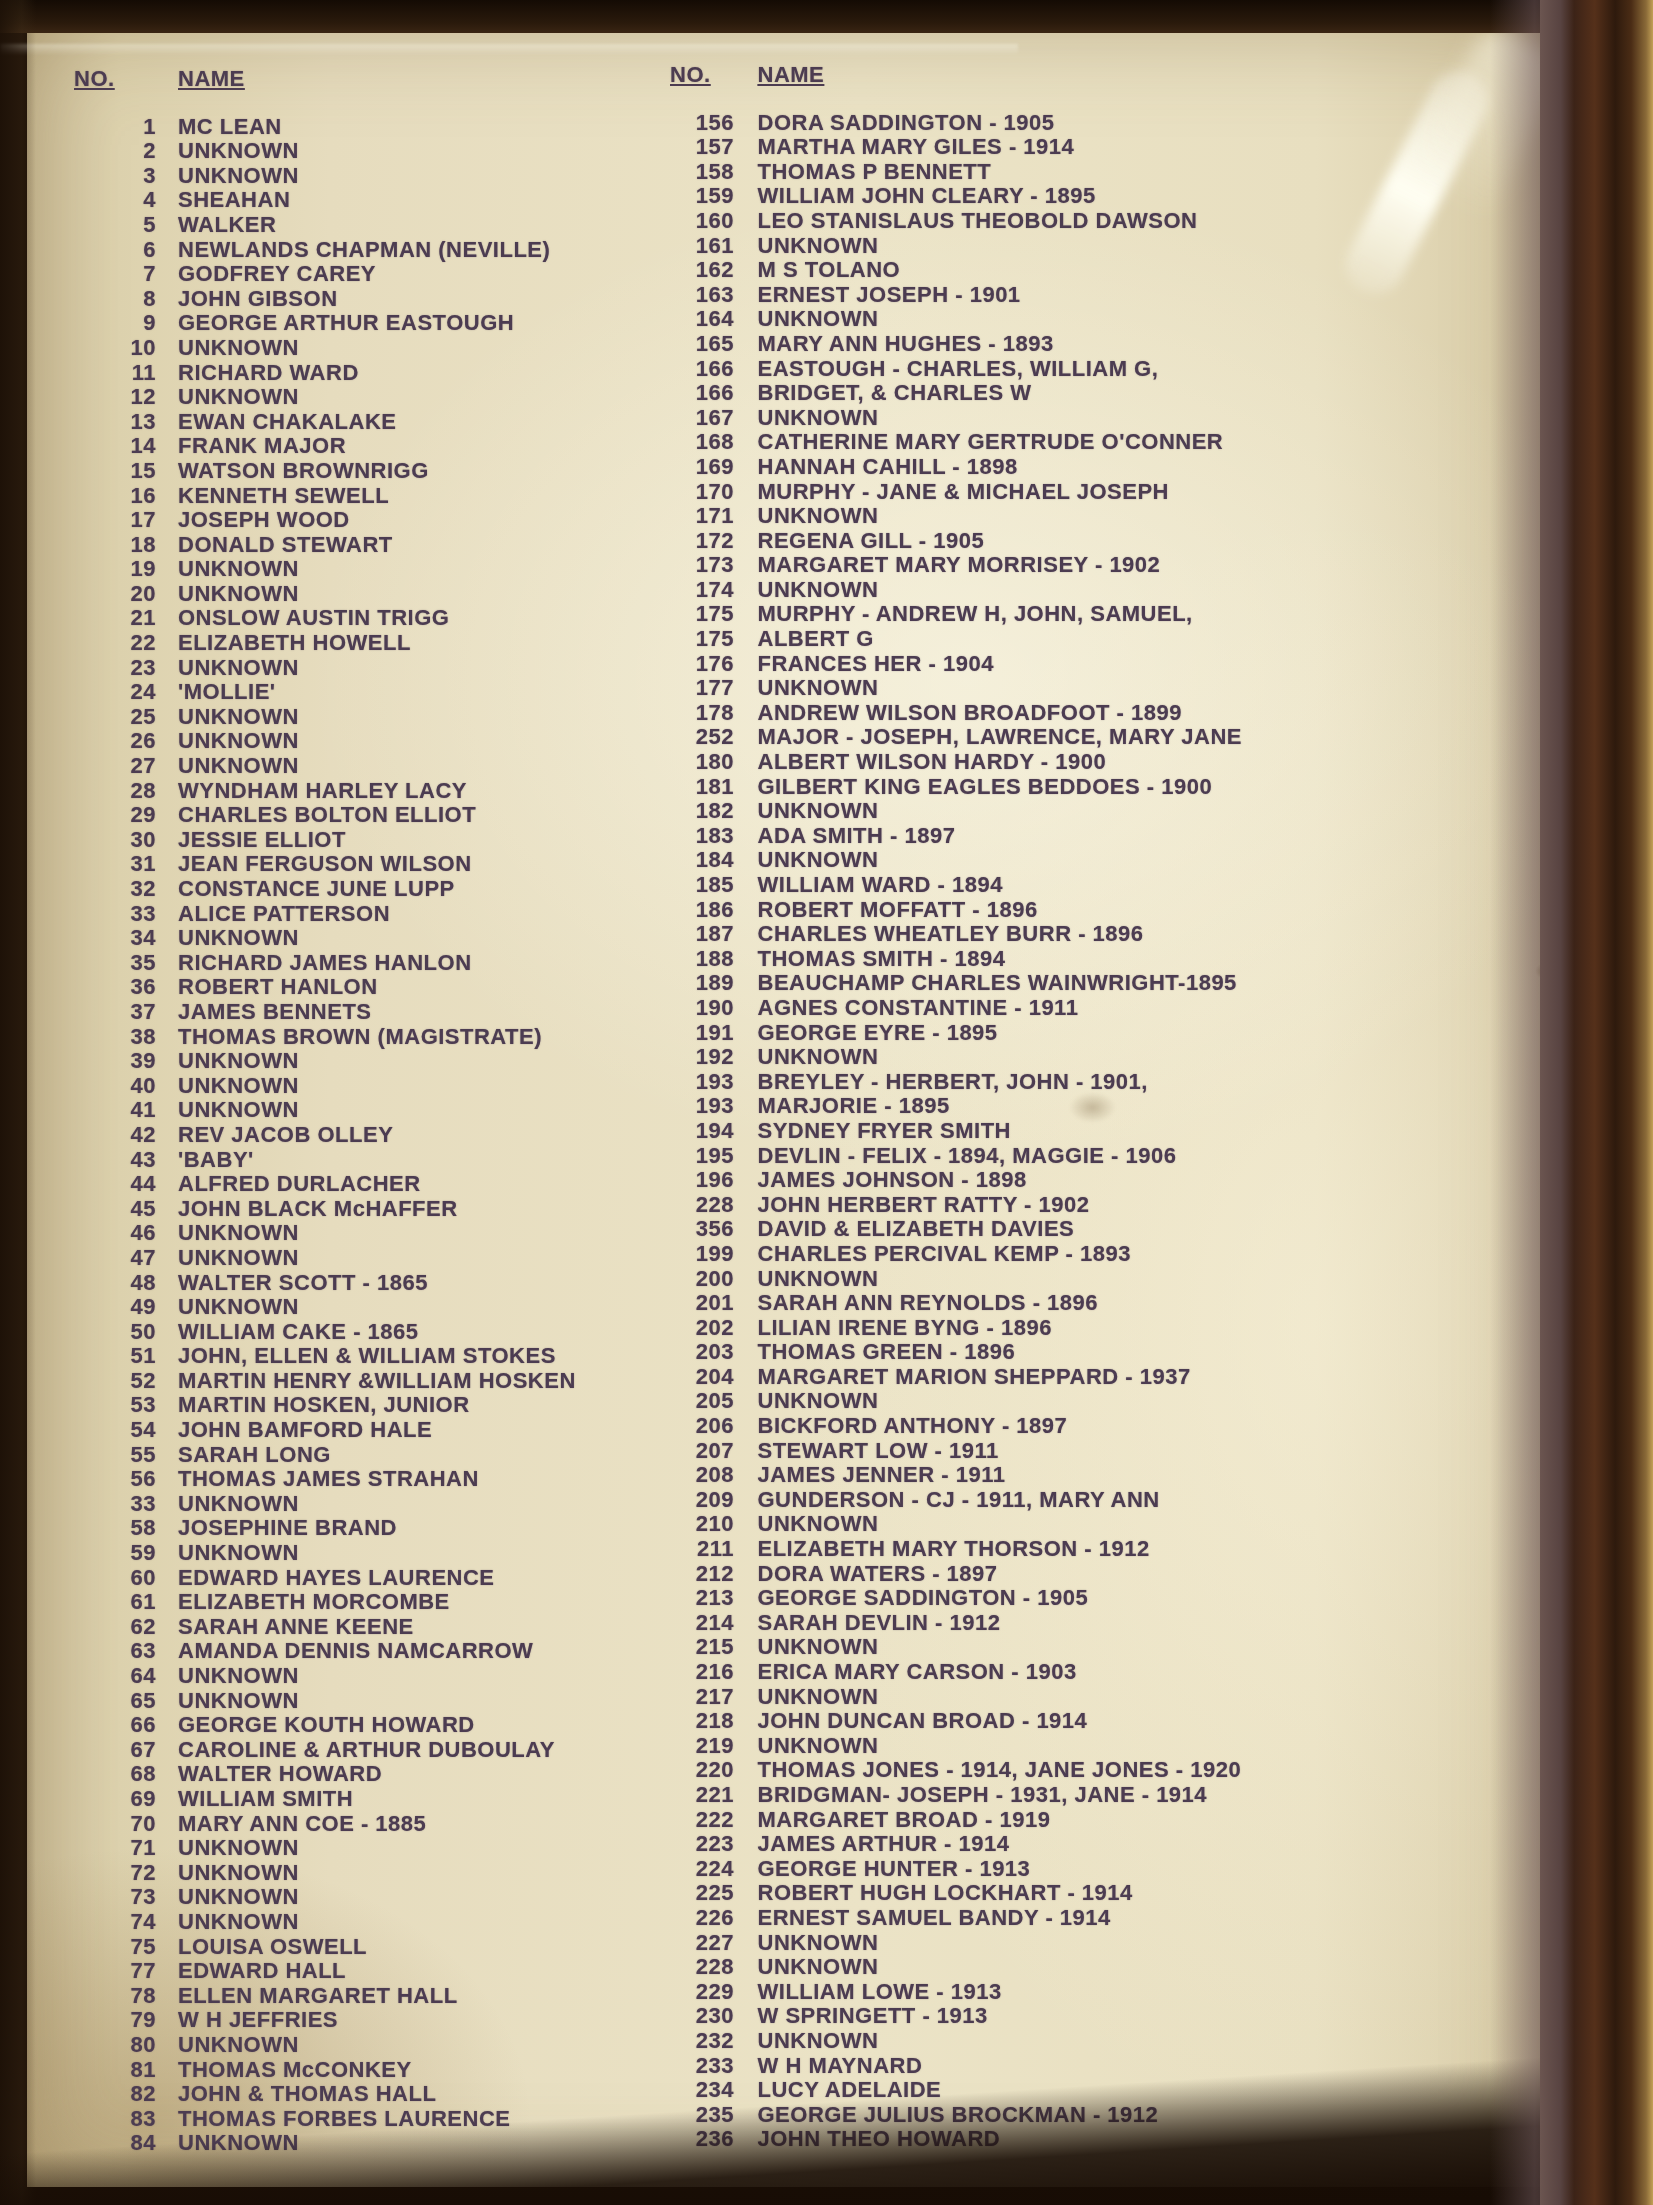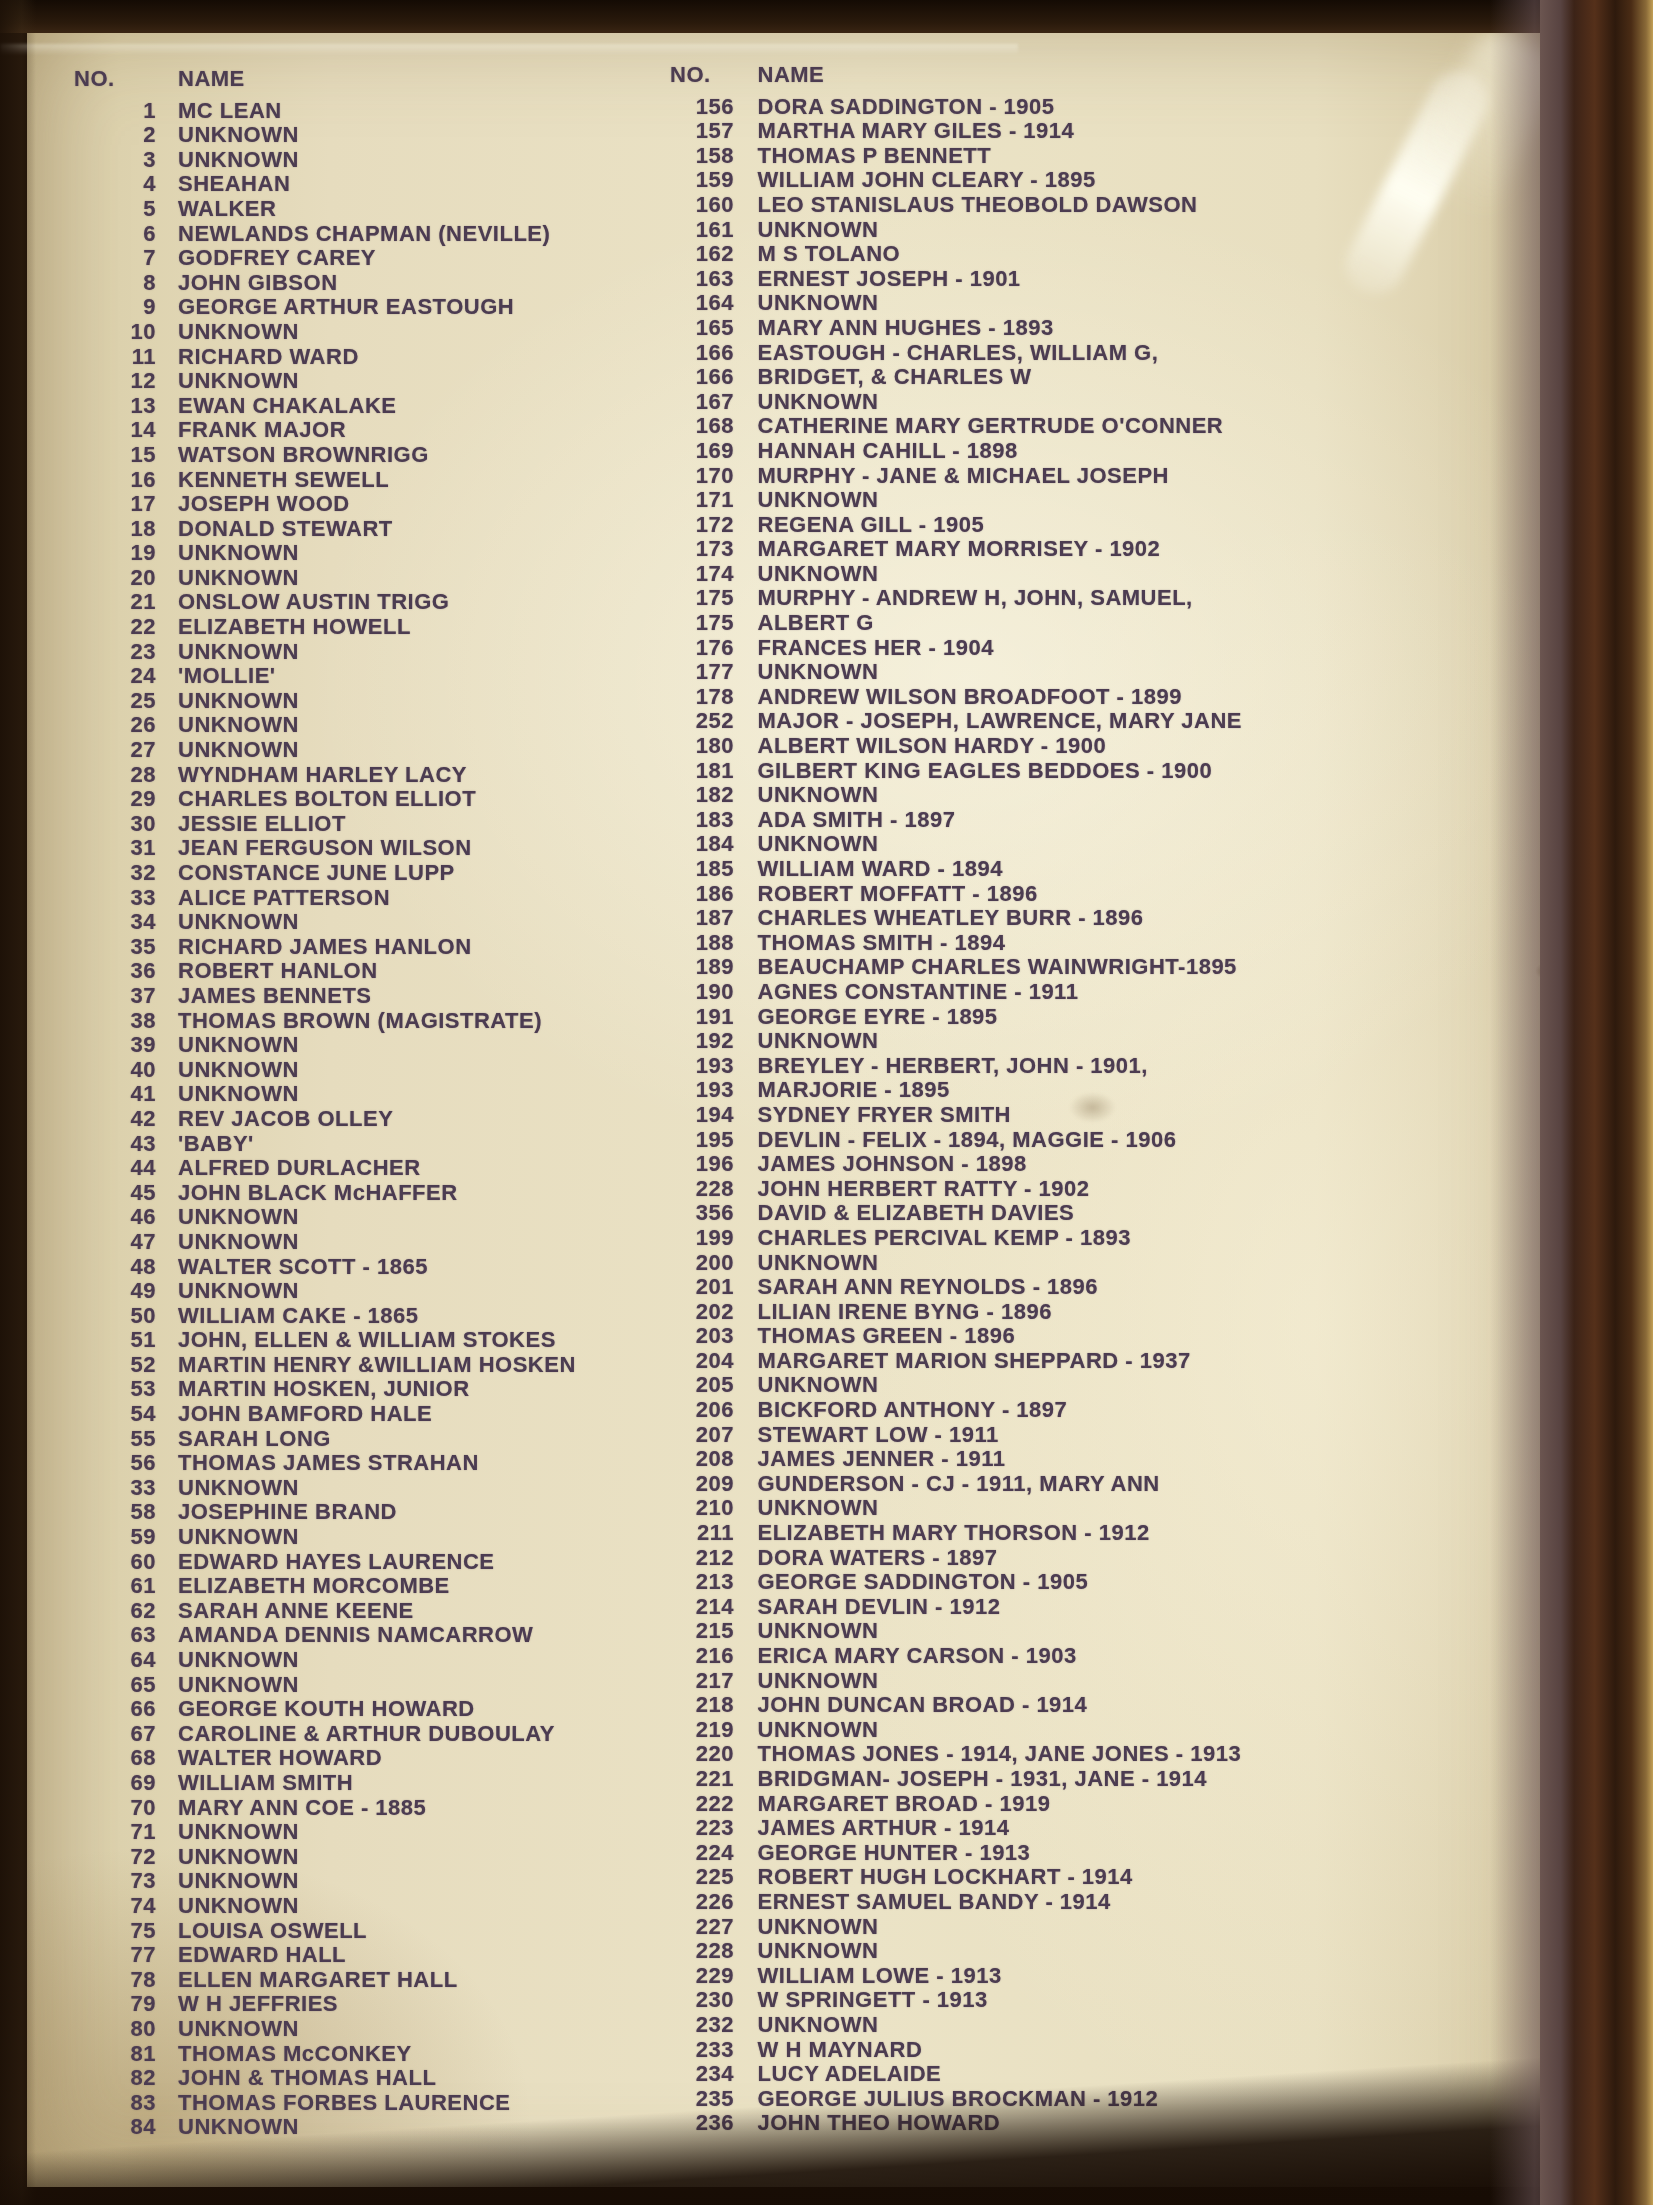--- a/index.html
+++ b/index.html
@@ -68,21 +68,21 @@
   
   .col{
     position:absolute;
     color:var(--ink,#4c3c51);
     font-weight:700;font-size:22px;line-height:24.6px;letter-spacing:0.5px;
     text-shadow:0 0 1.3px rgba(76,60,82,.55);
     white-space:nowrap;
   }
   .col-left{left:74px;top:67px;}
   .col-right{left:670px;top:63px;}
-  .hdr{display:flex;margin-bottom:7px;}
+  .hdr{display:flex;margin-bottom:23px;text-decoration:underline;}
   .row{display:flex;}
   .no-cell{text-align:right;flex:none;}
   .col-left .no-cell{width:82px;}
   .col-right .no-cell{width:64px;}
   .col-left .no-hdr{width:82px;text-align:left;flex:none;}
   .col-right .no-hdr{width:64px;text-align:left;flex:none;}
   .name-cell{margin-left:22px;flex:none;}
   .col-right .name-cell{margin-left:23.5px;}
 </style>
 </head>
@@ -855,21 +855,21 @@
     <span class="name-cell">JOHN DUNCAN BROAD - 1914</span>
   </div>
 
   <div class="row">
     <span class="no-cell">219</span>
     <span class="name-cell">UNKNOWN</span>
   </div>
 
   <div class="row">
     <span class="no-cell">220</span>
-    <span class="name-cell">THOMAS JONES - 1914, JANE JONES - 1913</span>
+    <span class="name-cell">THOMAS JONES - 1914, JANE JONES - 1920</span>
   </div>
 
   <div class="row">
     <span class="no-cell">221</span>
     <span class="name-cell">BRIDGMAN- JOSEPH - 1931, JANE - 1914</span>
   </div>
 
   <div class="row">
     <span class="no-cell">222</span>
     <span class="name-cell">MARGARET BROAD - 1919</span>

